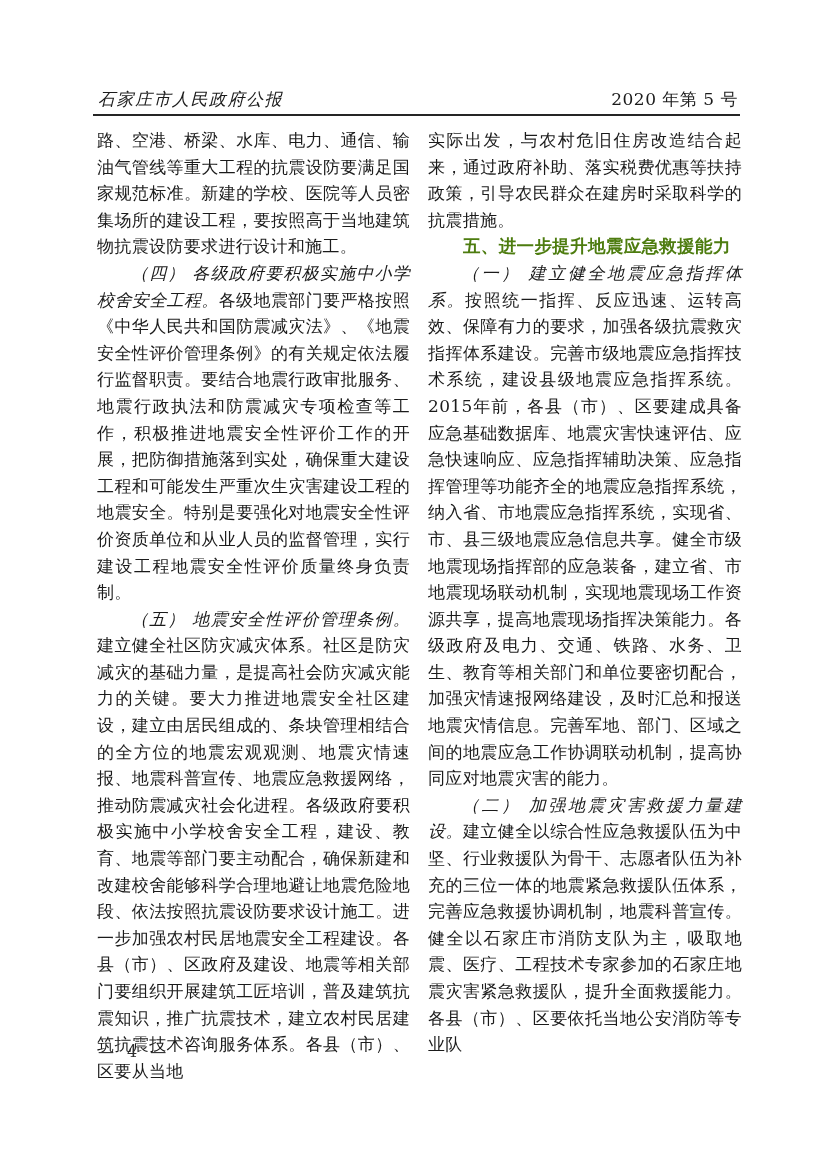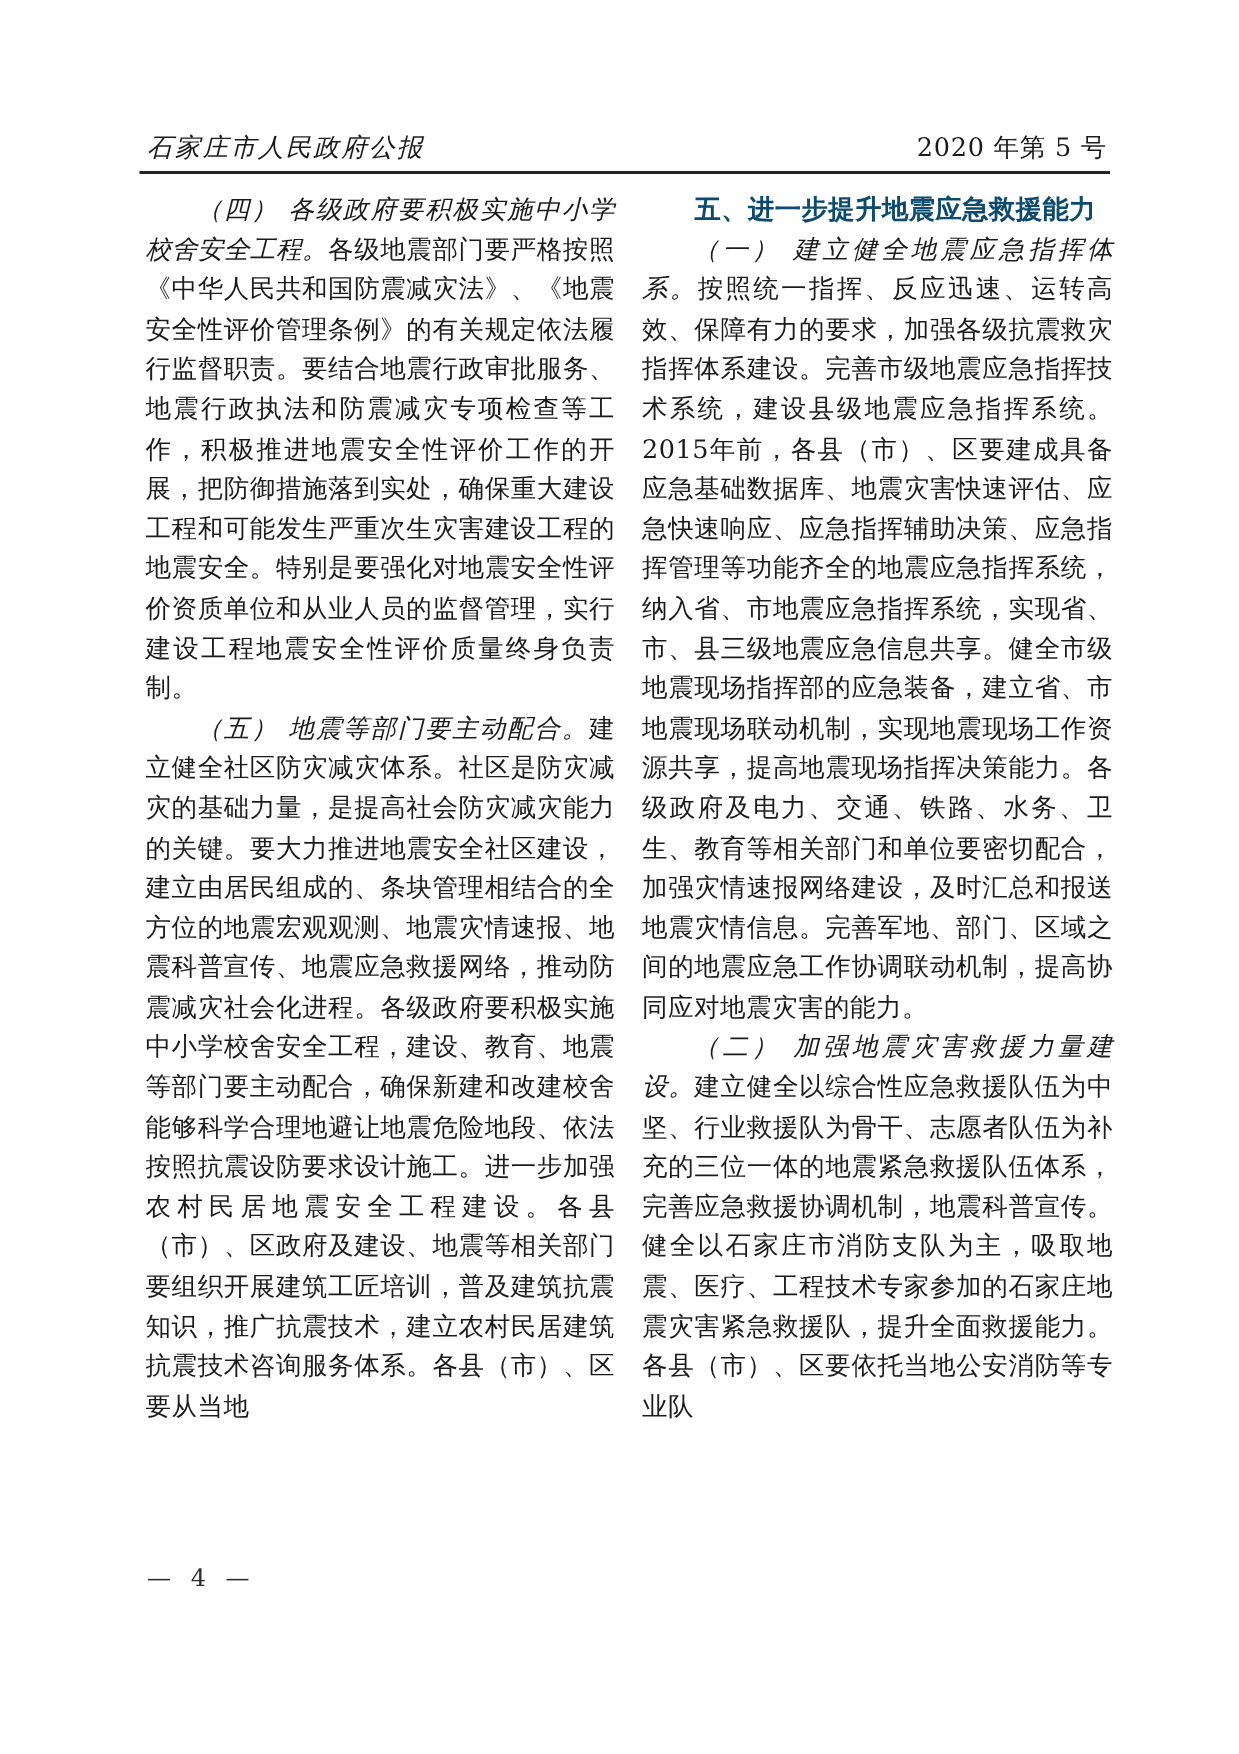--- a/index.html
+++ b/index.html
@@ -70,21 +70,21 @@
     font-style: italic;           
   }
   .section-heading {
     margin: 0;
     text-indent: 2em;
     font-family: "DejaVu Sans", "Liberation Sans", sans-serif;
     font-size: 17.5px;
     font-weight: 700;
     line-height: 26.6px;
     letter-spacing: 0.02em;
-    color: #0c4a6e;
+    color: #4d7c0f;
   }
   
   .page-footer {
     position: absolute;
     left: 98px;
     top: 1042px;
     font-size: 16px;
     letter-spacing: 4px;
     color: #2e2e2e;
     white-space: nowrap;
@@ -98,25 +98,27 @@
   <div class="page-header">
     <span class="pub-title">石家庄市人民政府公报</span>
     <span class="issue-label">2020 年第 5 号</span>
   </div>
 
   <div class="header-rule"></div>
 
   <div class="doc-body">
 
     <div class="col col-left">
+      <p class="para-cont">路、空港、桥梁、水库、电力、通信、输油气管线等重大工程的抗震设防要满足国家规范标准。新建的学校、医院等人员密集场所的建设工程，要按照高于当地建筑物抗震设防要求进行设计和施工。</p>
       <p class="para-num"><span class="kai">（四） 各级政府要积极实施中小学校舍安全工程。</span><span>各级地震部门要严格按照《中华人民共和国防震减灾法》、《地震安全性评价管理条例》的有关规定依法履行监督职责。要结合地震行政审批服务、地震行政执法和防震减灾专项检查等工作，积极推进地震安全性评价工作的开展，把防御措施落到实处，确保重大建设工程和可能发生严重次生灾害建设工程的地震安全。特别是要强化对地震安全性评价资质单位和从业人员的监督管理，实行建设工程地震安全性评价质量终身负责制。</span></p>
-      <p class="para-num"><span class="kai">（五） 地震等部门要主动配合。</span><span>建立健全社区防灾减灾体系。社区是防灾减灾的基础力量，是提高社会防灾减灾能力的关键。要大力推进地震安全社区建设，建立由居民组成的、条块管理相结合的全方位的地震宏观观测、地震灾情速报、地震科普宣传、地震应急救援网络，推动防震减灾社会化进程。各级政府要积极实施中小学校舍安全工程，建设、教育、地震等部门要主动配合，确保新建和改建校舍能够科学合理地避让地震危险地段、依法按照抗震设防要求设计施工。进一步加强农村民居地震安全工程建设。各县（市）、区政府及建设、地震等相关部门要组织开展建筑工匠培训，普及建筑抗震知识，推广抗震技术，建立农村民居建筑抗震技术咨询服务体系。各县（市）、区要从当地</span></p>
+      <p class="para-num"><span class="kai">（五） 地震安全性评价管理条例。</span><span>建立健全社区防灾减灾体系。社区是防灾减灾的基础力量，是提高社会防灾减灾能力的关键。要大力推进地震安全社区建设，建立由居民组成的、条块管理相结合的全方位的地震宏观观测、地震灾情速报、地震科普宣传、地震应急救援网络，推动防震减灾社会化进程。各级政府要积极实施中小学校舍安全工程，建设、教育、地震等部门要主动配合，确保新建和改建校舍能够科学合理地避让地震危险地段、依法按照抗震设防要求设计施工。进一步加强农村民居地震安全工程建设。各县（市）、区政府及建设、地震等相关部门要组织开展建筑工匠培训，普及建筑抗震知识，推广抗震技术，建立农村民居建筑抗震技术咨询服务体系。各县（市）、区要从当地</span></p>
     </div>
 
     <div class="col col-right">
+      <p class="para-cont">实际出发，与农村危旧住房改造结合起来，通过政府补助、落实税费优惠等扶持政策，引导农民群众在建房时采取科学的抗震措施。</p>
       <h2 class="section-heading">五、进一步提升地震应急救援能力</h2>
       <p class="para-num"><span class="kai">（一） 建立健全地震应急指挥体系。</span><span>按照统一指挥、反应迅速、运转高效、保障有力的要求，加强各级抗震救灾指挥体系建设。完善市级地震应急指挥技术系统，建设县级地震应急指挥系统。2015年前，各县（市）、区要建成具备应急基础数据库、地震灾害快速评估、应急快速响应、应急指挥辅助决策、应急指挥管理等功能齐全的地震应急指挥系统，纳入省、市地震应急指挥系统，实现省、市、县三级地震应急信息共享。健全市级地震现场指挥部的应急装备，建立省、市地震现场联动机制，实现地震现场工作资源共享，提高地震现场指挥决策能力。各级政府及电力、交通、铁路、水务、卫生、教育等相关部门和单位要密切配合，加强灾情速报网络建设，及时汇总和报送地震灾情信息。完善军地、部门、区域之间的地震应急工作协调联动机制，提高协同应对地震灾害的能力。</span></p>
       <p class="para-num"><span class="kai">（二） 加强地震灾害救援力量建设。</span><span>建立健全以综合性应急救援队伍为中坚、行业救援队为骨干、志愿者队伍为补充的三位一体的地震紧急救援队伍体系，完善应急救援协调机制，地震科普宣传。健全以石家庄市消防支队为主，吸取地震、医疗、工程技术专家参加的石家庄地震灾害紧急救援队，提升全面救援能力。各县（市）、区要依托当地公安消防等专业队</span></p>
     </div>
 
   </div>
 
   <div class="page-footer">— 4 —</div>
 
 </div>

